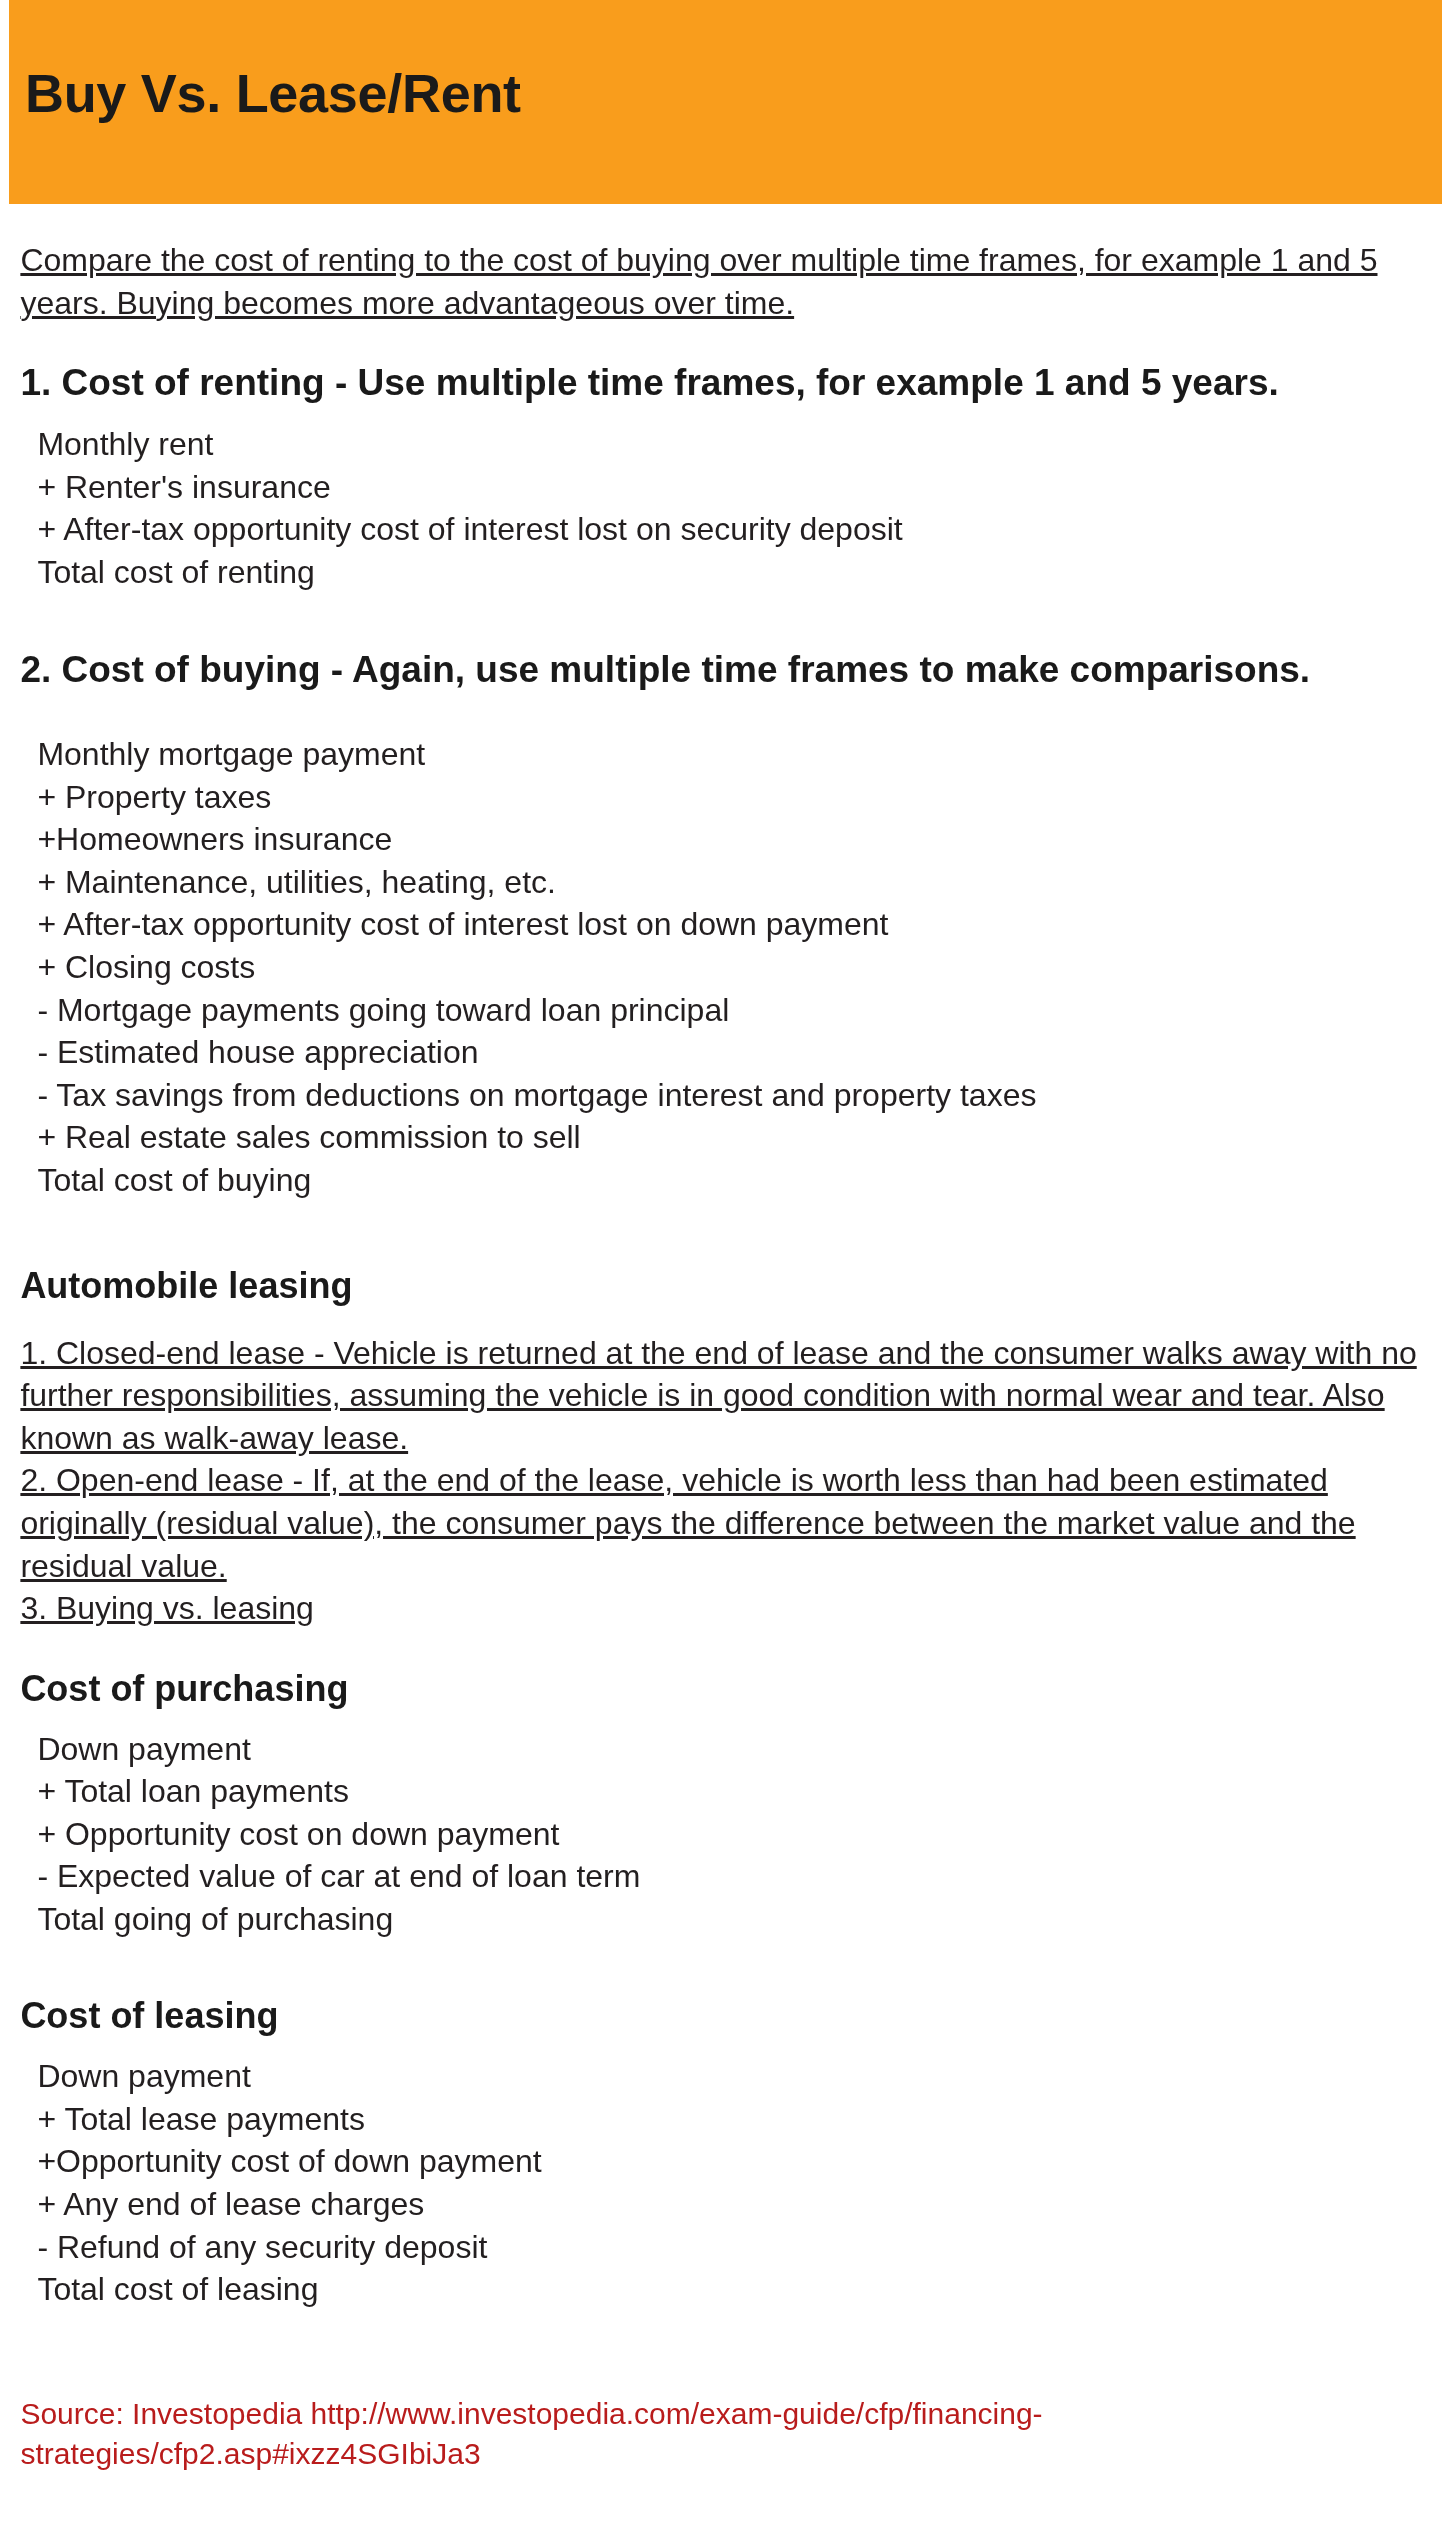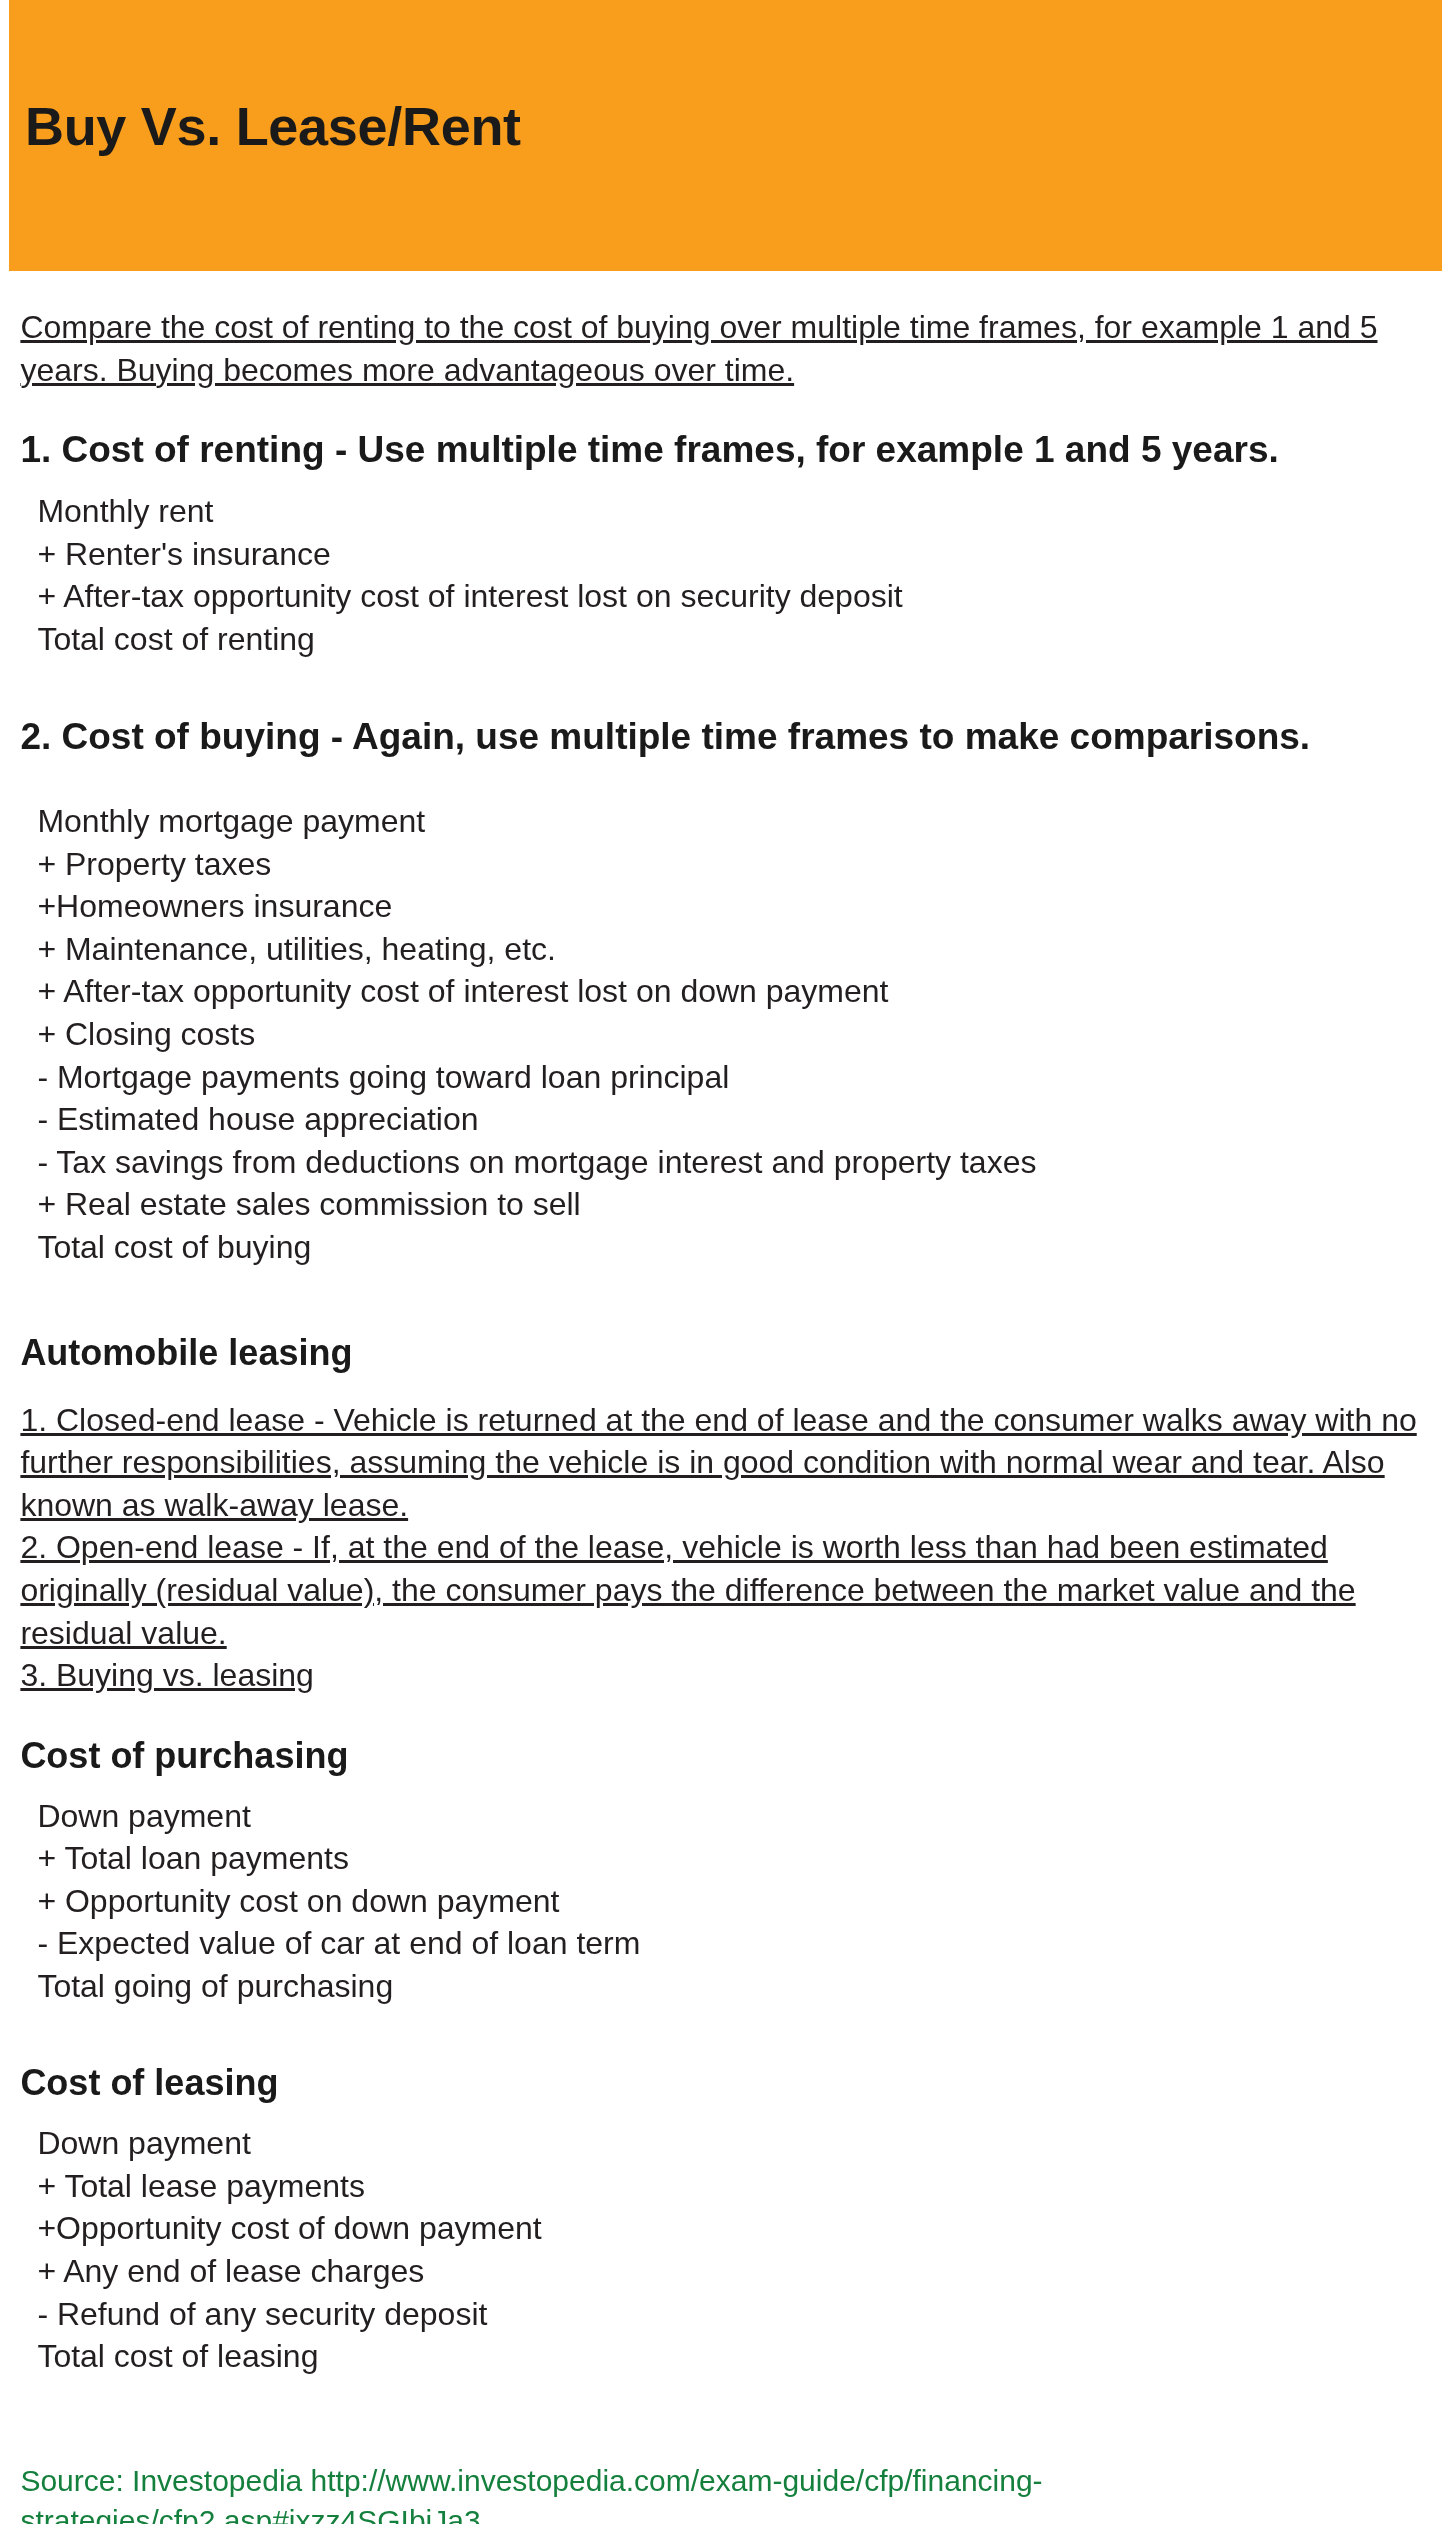--- a/index.html
+++ b/index.html
@@ -17,21 +17,21 @@
     width: 1449px;
     min-height: 2525px;
     background: #ffffff;
     box-sizing: border-box;
     position: relative;
     border-left: 4.7px solid #ffffff;
   }
   
   .banner {
     background: #f99d1c;
-    height: 271px;
+    height: 204px;
     box-sizing: border-box;
     padding: 0 0 0 16.3px;
     display: flex;
     align-items: center;
     margin-left: 4.7px;
     margin-right: 7px;
   }
   .banner-title {
     font-size: 54px;
     font-weight: bold;
@@ -69,21 +69,21 @@
     color: #231f20;
     white-space: pre-wrap;
   }
   .gap-sm { height: 20px; }
   .gap-md { height: 36px; }
   .gap-lg { height: 45px; }
   .list-block { margin: 17px; padding: 0; }
   .source {
     font-size: 30px;
     line-height: 1.35;
-    color: #15803d;
+    color: #b91c1c;
     word-break: break-word;
   }
   .spacer-bottom { height: 35px; }
 </style>
 </head>
 <body>
 
 <div class="page">
 
   <div class="banner">

